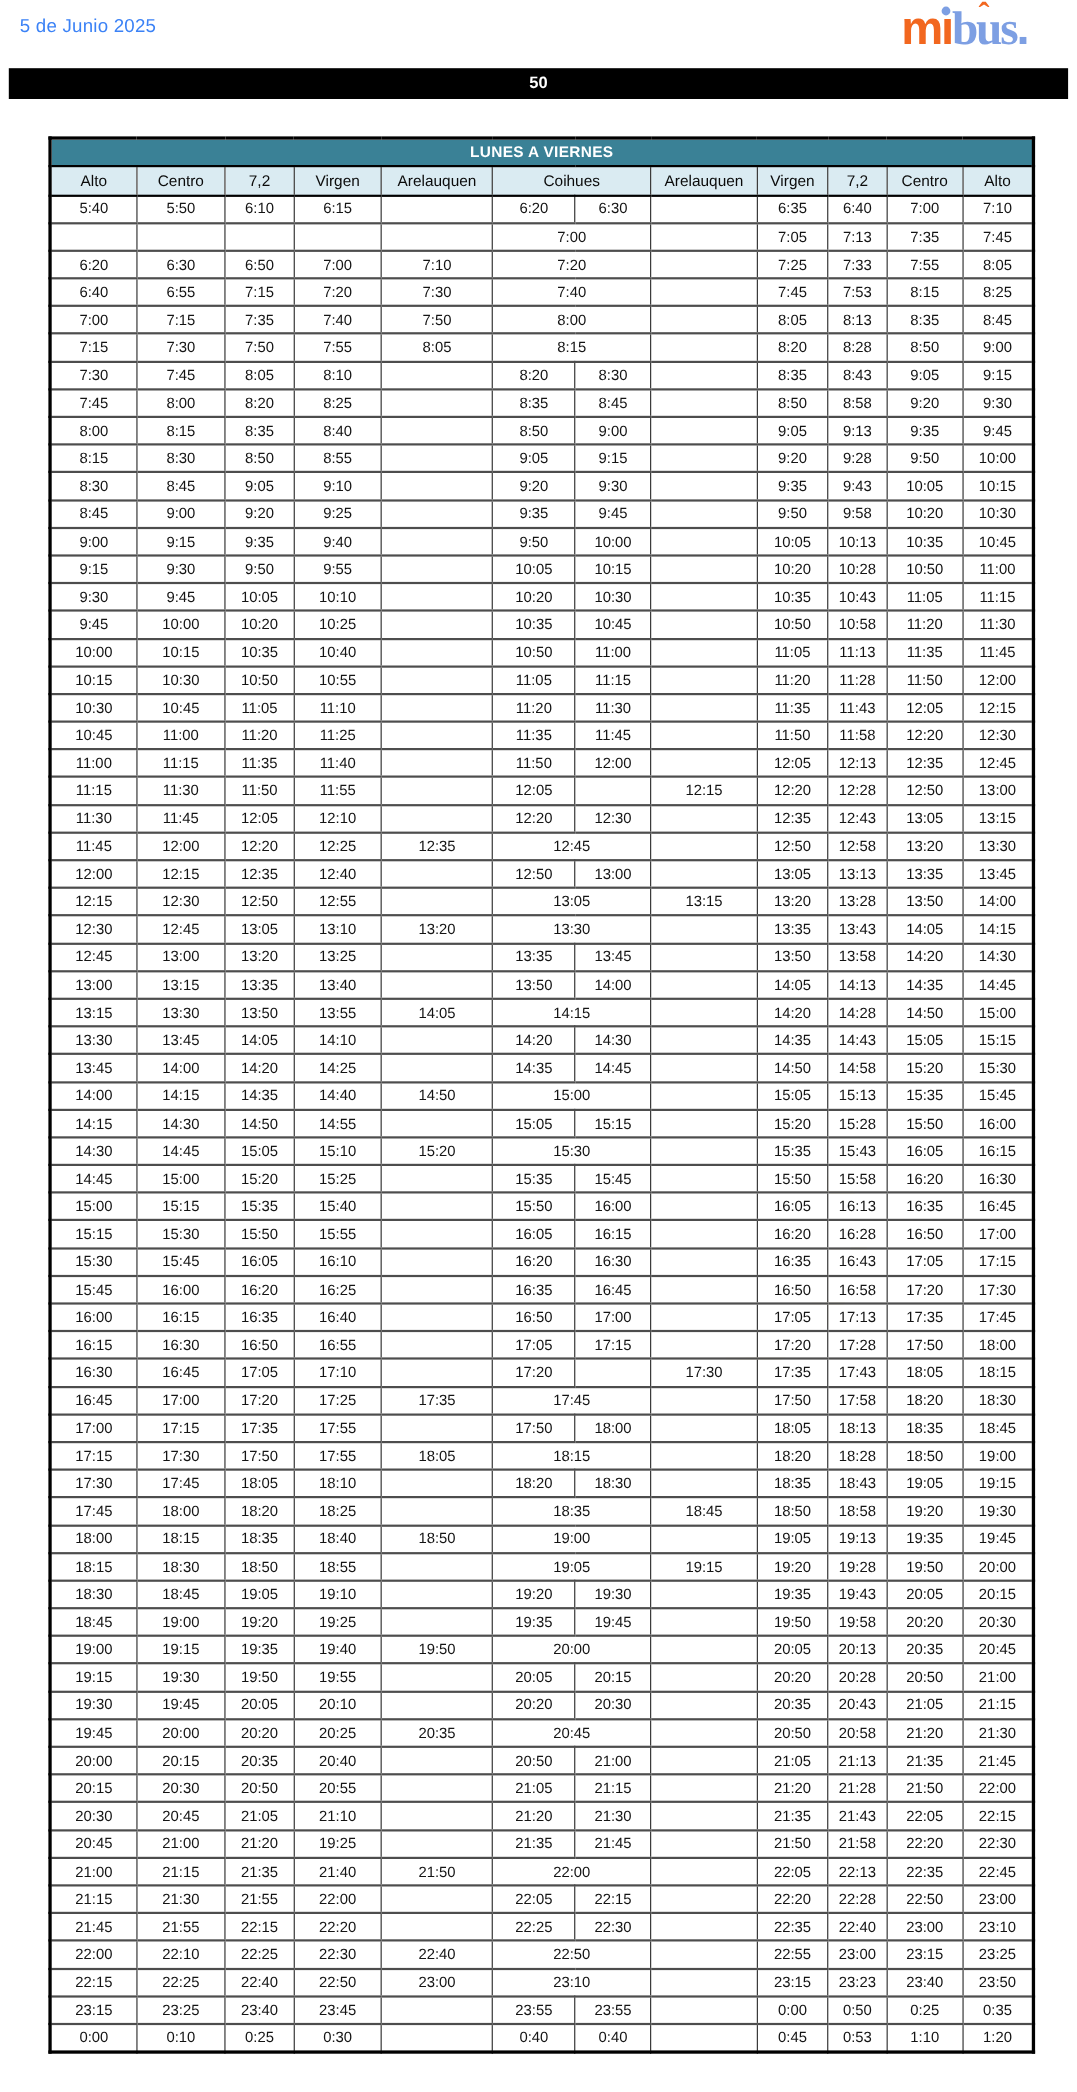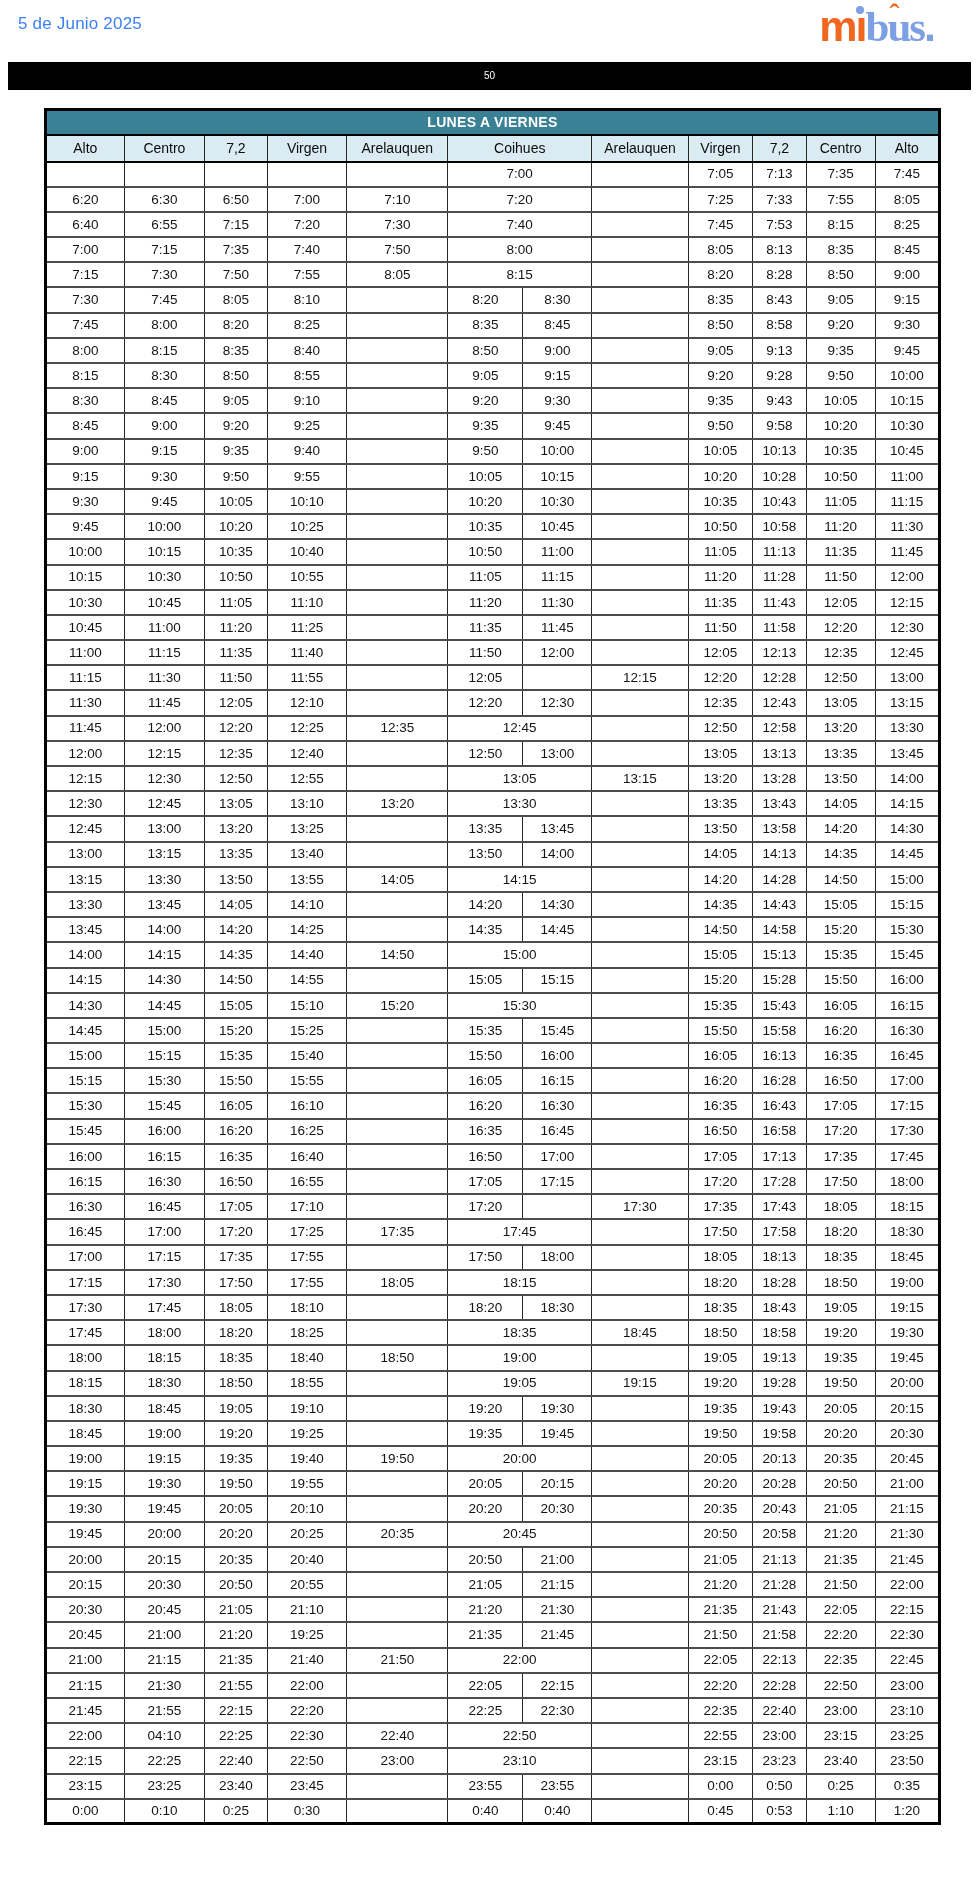--- a/index.html
+++ b/index.html
@@ -32,29 +32,30 @@
     position:absolute; top:-13px; left:41%;
     font-size:30px; color:#F2671F; font-weight:bold; letter-spacing:0;
   }
   .logo .lg-dot { color:#7D9FE3; }
   
   .route-bar {
     position:absolute; top:62px; left:8px; width:963px; height:28px;
     background:#000; text-align:center;
   }
   .route-bar .route-number {
-    color:#fff; font-size:10px; font-weight:normal; line-height:28px;text-align:center;
+    color:#fff; font-size:15px; font-weight:bold; line-height:28px;text-align:center;
   }
   
   .watermark { position:absolute; top:1050px; left:600px; opacity:0.5; pointer-events:none; }
   
   .table-wrap { position:absolute; top:108px; left:44px; width:897px; }
   table {
     width:100%; border-collapse:collapse; table-layout:fixed;
     border:3px solid #000;
+    margin-top:16px;
   }
   th, td {
     text-align:center; vertical-align:middle;
     border-left:1.5px solid #262626; border-right:1.5px solid #262626;
     overflow:hidden; white-space:nowrap;
   }
   tr.title-row th {
     background:#3A8196; color:#fff;
     font-size:14px; font-weight:bold; height:25px;
     border-bottom:2px solid #000; letter-spacing:0.3px;
@@ -117,20 +118,34 @@
           <th colspan="2">Coihues</th>
           <th>Arelauquen</th>
           <th>Virgen</th>
           <th>7,2</th>
           <th>Centro</th>
           <th>Alto</th>
         </tr>
     </thead>
     <tbody id="rows-body">
         <tr>
+          <td>5:40</td>
+          <td>5:50</td>
+          <td>6:10</td>
+          <td>6:15</td>
+          <td></td>
+          <td>6:20</td>
+          <td>6:30</td>
+          <td></td>
+          <td>6:35</td>
+          <td>6:40</td>
+          <td>7:00</td>
+          <td>7:10</td>
+        </tr>
+        <tr>
           <td></td>
           <td></td>
           <td></td>
           <td></td>
           <td></td>
           <td colspan="2">7:00</td>
           <td></td>
           <td>7:05</td>
           <td>7:13</td>
           <td>7:35</td>
@@ -967,21 +982,21 @@
           <td>22:25</td>
           <td>22:30</td>
           <td></td>
           <td>22:35</td>
           <td>22:40</td>
           <td>23:00</td>
           <td>23:10</td>
         </tr>
         <tr>
           <td>22:00</td>
-          <td>04:10</td>
+          <td>22:10</td>
           <td>22:25</td>
           <td>22:30</td>
           <td>22:40</td>
           <td colspan="2">22:50</td>
           <td></td>
           <td>22:55</td>
           <td>23:00</td>
           <td>23:15</td>
           <td>23:25</td>
         </tr>

